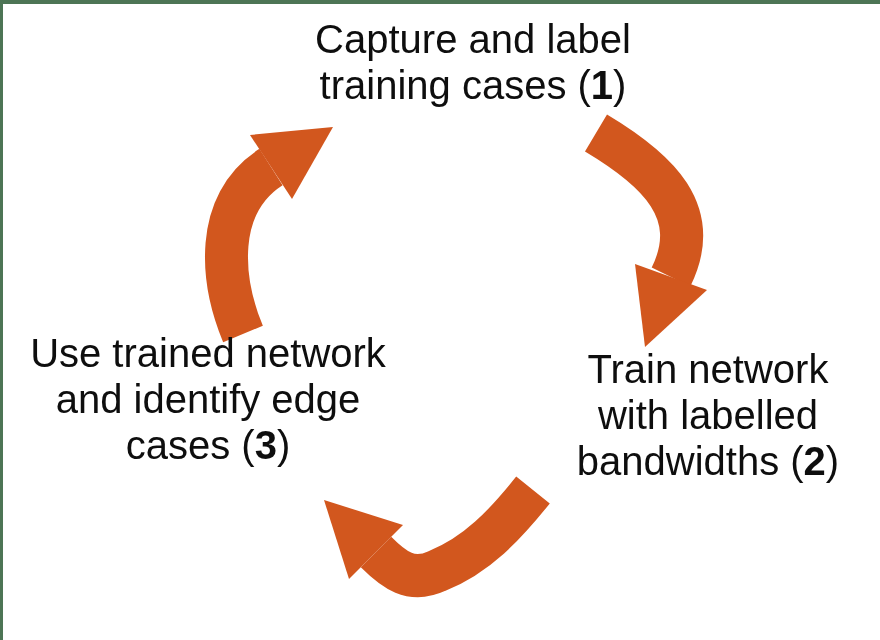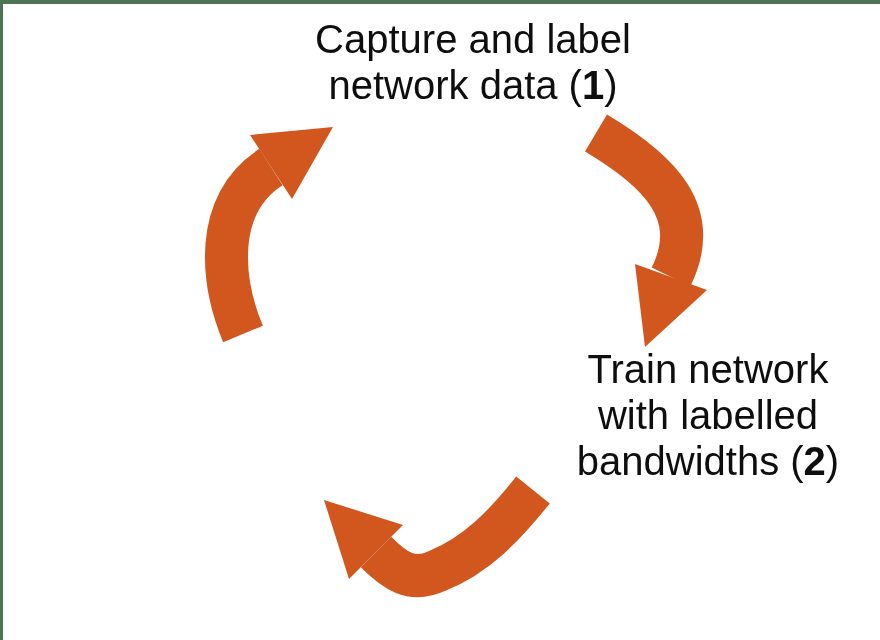--- a/index.html
+++ b/index.html
@@ -56,23 +56,28 @@
     </g>
 
     <g>
       <path d="M 243,334 C 221,281 213,204 271,167" fill="none" stroke-width="43" stroke-linecap="butt" stroke="#D2571E"></path>
       <polygon points="292,199 250,135 333,127" fill="#D2571E"></polygon>
     </g>
   </svg>
 
   <div class="step-label step-1">
     <span>Capture and label</span><br>
-    <span>network data (</span><span class="num">1</span><span>)</span>
+    <span>training cases (</span><span class="num">1</span><span>)</span>
   </div>
 
   <div class="step-label step-2">
     <span>Train network</span><br>
     <span>with labelled</span><br>
     <span>bandwidths (</span><span class="num">2</span><span>)</span>
   </div>
 
+  <div class="step-label step-3">
+    <span>Use trained network</span><br>
+    <span>and identify edge</span><br>
+    <span>cases (</span><span class="num">3</span><span>)</span>
+  </div>
 
 </div>
 
 </body></html>

